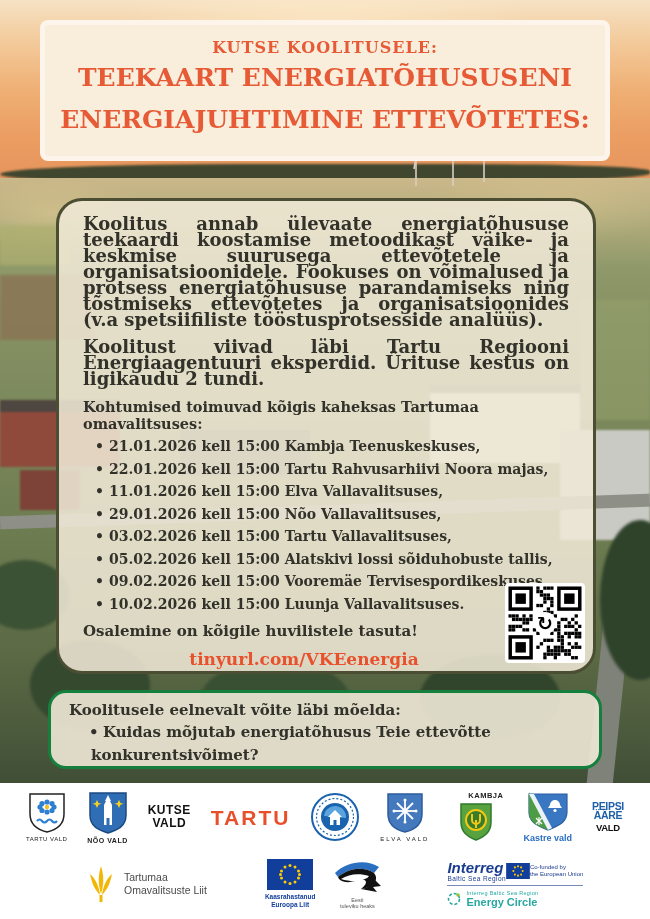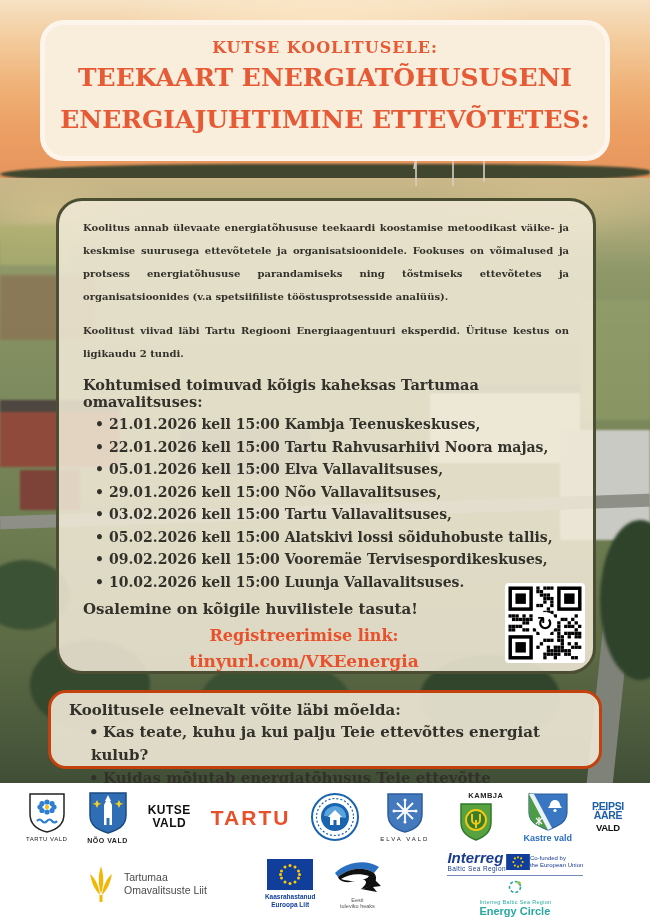--- a/index.html
+++ b/index.html
@@ -18,41 +18,41 @@
          radial-gradient(180px 60px at 85% 4%,rgba(205,200,140,.45),transparent 70%),
          linear-gradient(180deg,#a3a876 0%,#8d9768 16%,#7d8a5d 36%,#6e7d51 58%,#5c6a45 78%,#47563a 95%,#3f4e35 100%);}
   .haze{position:absolute;left:0;top:178px;width:100%;height:90px;
        background:linear-gradient(180deg,rgba(243,199,156,.5),rgba(243,199,156,0));}
   .patch{position:absolute;filter:blur(1.5px);}
   .bldg{position:absolute;filter:blur(1px);}
   .tree{position:absolute;border-radius:50%;filter:blur(1.5px);}
   .road{position:absolute;filter:blur(.6px);}
   
   .title-box{position:absolute;left:40px;top:20px;width:570px;height:141px;
-       background:#f9eddc;border:5px solid rgba(253,246,236,.95);border-radius:24px;
+       background:#f9eddc;border:5px solid rgba(253,246,236,.95);border-radius:8px;
        box-sizing:border-box;text-align:center;}
   .kicker{margin-top:13px;font-size:16px;font-weight:bold;letter-spacing:1px;color:#e65a35;}
   .title-line{font-size:25px;font-weight:bold;color:#e65a35;line-height:42px;white-space:nowrap;}
   
   .main-box{position:absolute;left:56px;top:198px;width:540px;height:476px;box-sizing:border-box;
        background:rgba(240,233,215,.87);border:3px solid #4b4e33;border-radius:26px;
        padding:15px 24px 10px 24px;color:#32312a;}
-  .body-p{font-size:10px;font-weight:bold;line-height:23px;text-align:justify;margin:0 0 11px 0;}
+  .body-p{font-size:18px;font-weight:bold;line-height:16px;text-align:justify;margin:0 0 11px 0;}
   .list-head{font-size:14.5px;font-weight:bold;margin:0 0 3px 0;}
   ul.plain{list-style:none;margin:0;padding:0;}
   .m-item{font-size:14px;font-weight:bold;line-height:22.5px;padding-left:14px;}
   .dot{display:inline-block;width:14px;margin-left:-2px;}
   .free-note{font-size:15px;font-weight:bold;margin:7px 0 4px 0;}
   .reg-block{width:300px;margin:6px 115px 0 auto;text-align:center;}
   .reg-label{font-size:16px;font-weight:bold;color:#e8512b;line-height:24px;}
   .reg-url{font-size:17px;font-weight:bold;color:#e8512b;line-height:26px;}
   .qr{position:absolute;right:8px;bottom:8px;width:80px;height:80px;background:#fff;border-radius:4px;}
   
   .think-box{position:absolute;left:48px;top:690px;width:554px;height:79px;box-sizing:border-box;
-       background:rgba(240,233,215,.9);border:3px solid #c2410c;border-radius:18px;
+       background:rgba(240,233,215,.9);border:3px solid #15803d;border-radius:18px;
        padding:6px 18px;color:#32312a;}
   .think-head{font-size:15px;font-weight:bold;line-height:22px;}
   .q-item{font-size:15px;font-weight:bold;line-height:23px;padding-left:22px;}
   
   .logo-band{position:absolute;left:0;top:783px;width:650px;height:136px;background:#fff;
        font-family:"Liberation Sans",sans-serif;}
   .row1{display:flex;align-items:center;justify-content:space-evenly;height:64px;padding:2px 6px 0 6px;}
   .row2{display:flex;align-items:center;height:70px;padding:0 28px;}
   .logo{display:flex;flex-direction:column;align-items:center;line-height:1;}
   .logo small{font-size:6px;color:#222;margin-top:2px;letter-spacing:.5px;white-space:nowrap;}
@@ -65,21 +65,21 @@
   .tol-text{font-size:10.5px;color:#4a4a4a;line-height:13px;}
   .eu-logo{display:flex;flex-direction:column;align-items:center;}
   .eu-text{font-size:6.5px;font-weight:bold;color:#123e9b;text-align:center;line-height:8px;margin-top:3px;}
   .sw-text{font-size:5.5px;color:#555;text-align:center;line-height:6.5px;margin-top:2px;}
   .interreg{margin-left:62px;}
   .ir-top{display:flex;align-items:center;gap:0;}
   .ir-word{font-size:15px;font-weight:800;color:#1a3c8f;line-height:14px;font-style:italic;}
   .ir-sub{font-size:6.5px;color:#1a3c8f;letter-spacing:.4px;}
   .ir-cof{font-size:6px;color:#1a3c8f;line-height:7px;}
   .ir-line{height:1px;background:#1a3c8f;margin:3px 0 4px 0;opacity:.6;}
-  .ir-proj{display:flex;align-items:center;gap:5px;flex-direction:column;}
+  .ir-proj{display:flex;align-items:center;gap:5px;}
   .ir-proj-small{font-size:5.5px;color:#27a8a0;letter-spacing:.3px;}
   .ir-proj-name{font-size:11px;font-weight:bold;color:#27a8a0;}
   .gap60{margin-left:58px;} .gap12{margin-left:14px;}
 </style>
 </head>
 <body>
 
 <div class="poster">
 
   <div class="photo">
@@ -131,30 +131,29 @@
     <div class="title-line">ENERGIAJUHTIMINE ETTEVÕTETES:</div>
   </div>
 
   <div class="main-box">
     <p class="body-p">Koolitus annab ülevaate energiatõhususe teekaardi koostamise metoodikast väike- ja keskmise suurusega ettevõtetele ja organisatsioonidele. Fookuses on võimalused ja protsess energiatõhususe parandamiseks ning tõstmiseks ettevõtetes ja organisatsioonides (v.a spetsiifiliste tööstusprotsesside analüüs).</p>
     <p class="body-p">Koolitust viivad läbi Tartu Regiooni Energiaagentuuri eksperdid. Ürituse kestus on ligikaudu 2 tundi.</p>
     <div class="list-head">Kohtumised toimuvad kõigis kaheksas Tartumaa omavalitsuses:</div>
     <ul class="plain" id="meetings-list">
         <li class="m-item"><span class="dot">•</span><span>21.01.2026 kell 15:00 Kambja Teenuskeskuses,</span></li>
         <li class="m-item"><span class="dot">•</span><span>22.01.2026 kell 15:00 Tartu Rahvusarhiivi Noora majas,</span></li>
-        <li class="m-item"><span class="dot">•</span><span>05.01.2026 kell 15:00 Elva Vallavalitsuses,</span></li>
+        <li class="m-item"><span class="dot">•</span><span>11.01.2026 kell 15:00 Elva Vallavalitsuses,</span></li>
         <li class="m-item"><span class="dot">•</span><span>29.01.2026 kell 15:00 Nõo Vallavalitsuses,</span></li>
         <li class="m-item"><span class="dot">•</span><span>03.02.2026 kell 15:00 Tartu Vallavalitsuses,</span></li>
         <li class="m-item"><span class="dot">•</span><span>05.02.2026 kell 15:00 Alatskivi lossi sõiduhobuste tallis,</span></li>
         <li class="m-item"><span class="dot">•</span><span>09.02.2026 kell 15:00 Vooremäe Tervisespordikeskuses,</span></li>
         <li class="m-item"><span class="dot">•</span><span>10.02.2026 kell 15:00 Luunja Vallavalitsuses.</span></li>
       </ul>
     <div class="free-note">Osalemine on kõigile huvilistele tasuta!</div>
     <div class="reg-block">
-      <div class="reg-label">Registreerimise link:</div>
       <div class="reg-url">tinyurl.com/VKEenergia</div>
     </div>
     <div class="qr" id="qr"><svg width="80" height="80" viewBox="0 0 80 80">
           <rect x="31.304347826086957" y="3.4782608695652173" width="3.304347826086956" height="3.304347826086956" fill="#000"></rect>
           <rect x="38.26086956521739" y="3.4782608695652173" width="3.304347826086956" height="3.304347826086956" fill="#000"></rect>
           <rect x="41.73913043478261" y="3.4782608695652173" width="3.304347826086956" height="3.304347826086956" fill="#000"></rect>
           <rect x="45.21739130434783" y="3.4782608695652173" width="3.304347826086956" height="3.304347826086956" fill="#000"></rect>
           <rect x="31.304347826086957" y="6.956521739130435" width="3.304347826086956" height="3.304347826086956" fill="#000"></rect>
           <rect x="34.78260869565217" y="6.956521739130435" width="3.304347826086956" height="3.304347826086956" fill="#000"></rect>
           <rect x="34.78260869565217" y="10.434782608695652" width="3.304347826086956" height="3.304347826086956" fill="#000"></rect>
@@ -268,21 +267,20 @@
           <rect x="6.956521739130435" y="55.65217391304348" width="17.391304347826086" height="17.391304347826086" fill="#fff"></rect>
           <rect x="10.434782608695652" y="59.130434782608695" width="10.434782608695652" height="10.434782608695652" fill="#000"></rect>
           <circle cx="40" cy="40" r="11" fill="#fff"></circle>
           <text x="40" y="47" font-size="19" font-weight="bold" text-anchor="middle" fill="#000" font-family="DejaVu Sans">↻</text>
         </svg></div>
   </div>
 
   <div class="think-box">
     <div class="think-head">Koolitusele eelnevalt võite läbi mõelda:</div>
     <ul class="plain" id="questions-list">
-        <li class="q-item"><span class="dot">•</span><span>Kas teate, kuhu ja kui palju Teie ettevõttes energiat kulub?</span></li>
         <li class="q-item"><span class="dot">•</span><span>Kuidas mõjutab energiatõhusus Teie ettevõtte  konkurentsivõimet?</span></li>
       </ul>
   </div>
 
   <div class="logo-band">
     <div class="row1">
 
       <div class="logo">
         <svg width="38" height="42" viewBox="0 0 38 42">
           <path d="M2 2 h34 v20 c0 12 -8.5 16 -17 18 c-8.5 -2 -17 -6 -17 -18 z" fill="#fff" stroke="#222" stroke-width="1.5"></path>

